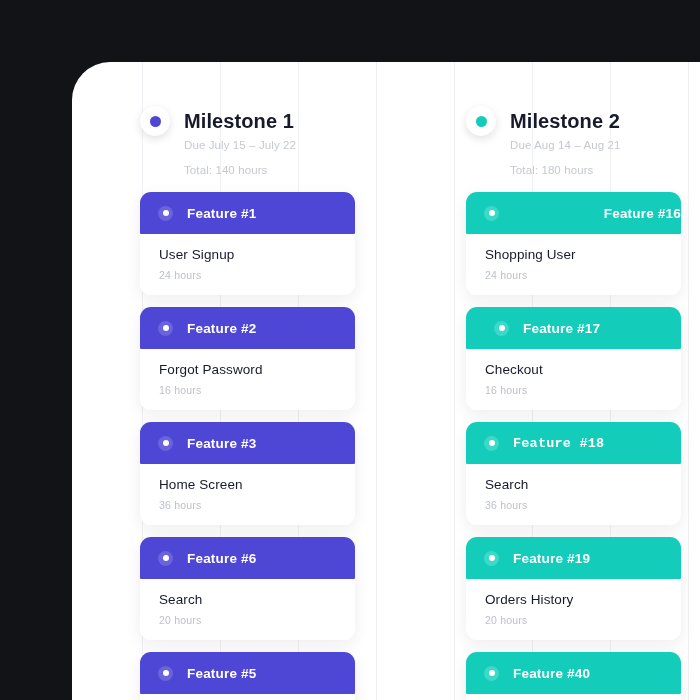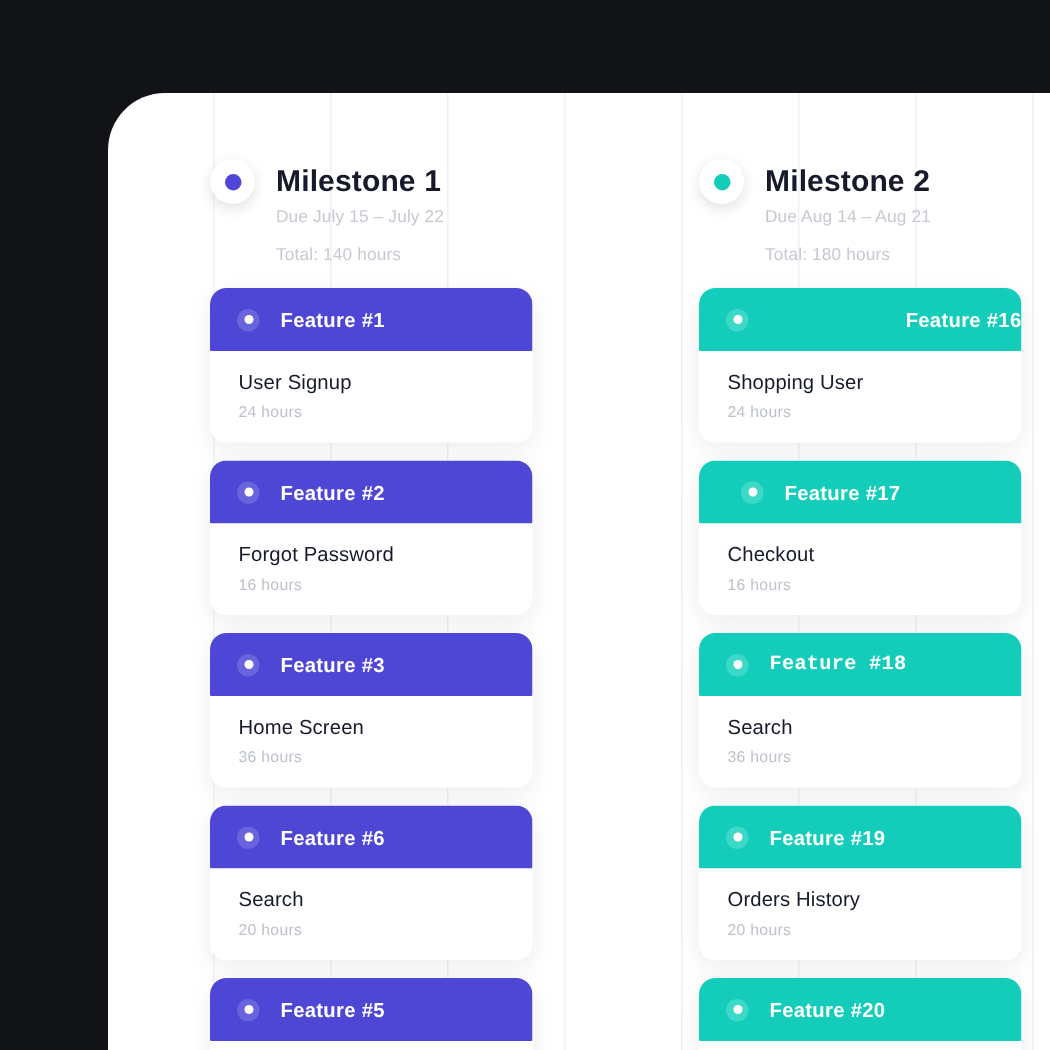--- a/index.html
+++ b/index.html
@@ -281,21 +281,21 @@
             <div class="feature-body">
               <div class="feature-name">Orders History</div>
               <div class="feature-hours">20 hours</div>
             </div>
           </div>
           <div class="feature-card">
             <div class="feature-header" style="background: rgb(19, 205, 186);">
               <span class="feature-pin" style="background: rgb(60, 216, 200);">
                 <i></i>
               </span>
-              <span class="feature-label">Feature #20</span>
+              <span class="feature-label">Feature #40</span>
             </div>
             <div class="feature-body"></div>
           </div>
         </div>
       </div>
 
   </div>
 </div>
 
 </body></html>

